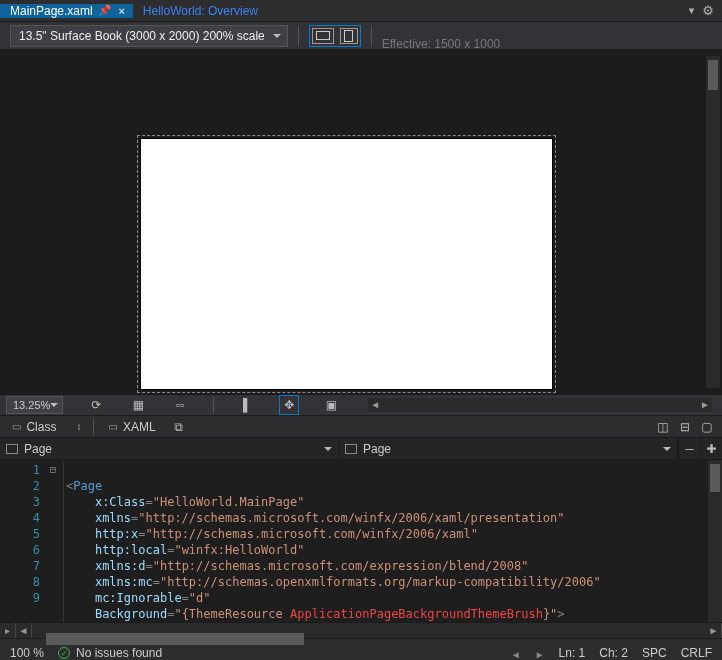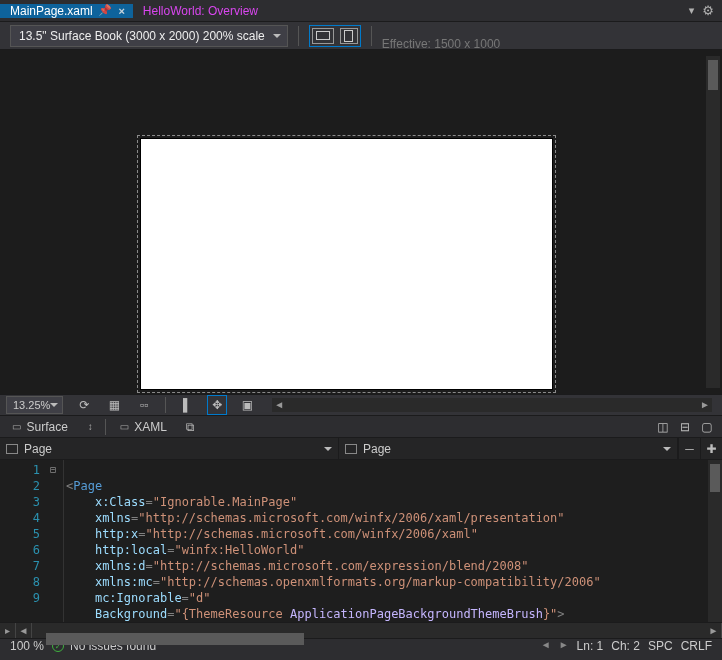--- a/index.html
+++ b/index.html
@@ -20,21 +20,21 @@
     background: #2d2d30;
     display: flex;
     align-items: center;
     border-bottom: 1px solid #1b1b1c;
   }
   .tab {
     display: flex;
     align-items: center;
     padding: 0 8px 0 10px;
     gap: 6px;
-    color: #d946ef;
+    color: #3b82f6;
     background: #2d2d30;
     cursor: pointer;
     font-size: 12px;
   }
   .tab.active {
     background: #0e639c;
     color: #fff;
   }
   .tab-pin, .tab-close {
     font-size: 11px;
@@ -109,21 +109,21 @@
   }
   .designer-scrollbar-v { position:absolute; right:2px; top:6px; bottom:6px; width:14px; background:#2a2a2a;}
   .designer-scrollbar-v .thumb{ position:absolute; left:2px; right:2px; top:4px; height:30px; background:#5a5a5a;}
 
   
   .zoombar {
     height: 22px;
     background: #333337;
     display:flex;
     align-items:center;
-    gap:12px;
+    gap:24px;
     padding:0 6px;
     border-top:1px solid #1b1b1c;
     border-bottom:1px solid #1b1b1c;
   }
   .zoom-combo {
     display:flex; align-items:center; justify-content:space-between;
     background:#3f3f46; border:1px solid #555;
     height:18px; min-width:52px; padding:0 4px 0 6px;
     font-size:11px; cursor:pointer;
   }
@@ -217,43 +217,43 @@
     font-family:Consolas,monospace;
     font-size:12px;
     line-height:16px;
     white-space:pre;
     overflow:hidden;
   }
   .code .tag{color:#569cd6;}
   .code .attr{color:#9cdcfe;}
   .code .punct{color:#808080;}
   .code .str{color:#ce9178;}
-  .code .type{color:#c4b5fd;}
+  .code .type{color:#ef4444;}
   .editor-vscroll{width:14px;background:#2a2a2a;position:relative;}
   .editor-vscroll .thumb{position:absolute;left:2px;right:2px;top:4px;height:28px;background:#5a5a5a;}
   .editor-vscroll .prev{position:absolute;left:2px;right:2px;top:36px;bottom:4px;}
 
   .editor-hscrollbar{
     height:16px;background:#2a2a2a;display:flex;align-items:center;
     border-top:1px solid #1b1b1c;
   }
   .editor-hscrollbar .split-btn{
     width:16px;height:16px;border-right:1px solid #444;color:#999;
     display:flex;align-items:center;justify-content:center;font-size:10px;cursor:pointer;
   }
   .editor-hscrollbar .track{flex:1;position:relative;margin:0 14px;}
   .editor-hscrollbar .thumb{position:absolute;left:0;top:2px;height:12px;width:40%;background:#5a5a5a;}
 
   
   .statusbar{
     height:22px;
     background:#2d2d30;
     display:flex;
-    align-items:flex-start;
-    gap:8px;
+    align-items:flex-end;
+    gap:14px;
     padding:0 10px;
     color:#ccc;
     font-size:12px;
     border-top:1px solid #1b1b1c;
   }
   .statusbar .issues{display:flex;align-items:center;gap:6px;}
   .statusbar .ok{
     width:12px;height:12px;border-radius:50%;border:1.5px solid #3fb13f;
     display:flex;align-items:center;justify-content:center;color:#3fb13f;font-size:8px;
   }
@@ -318,21 +318,21 @@
   <div class="icon-btn">▣</div>
   <div class="hscroll">
     <div class="larrow">◄</div>
     <div class="rarrow">►</div>
   </div>
 </div>
 
 <div class="panehdr">
   <div class="pane-tab">
     <span class="glyph">▭</span>
-    <span>Surface</span>
+    <span>Class</span>
   </div>
   <div class="pane-tab">
     <span class="ud">↕</span>
   </div>
   <div class="sep"></div>
   <div class="pane-tab">
     <span class="glyph">▭</span>
     <span>XAML</span>
   </div>
   <div class="icon-btn">⧉</div>
@@ -375,21 +375,21 @@
     <div>6</div>
     <div>7</div>
     <div>8</div>
     <div>9</div>
   </div>
   <div class="fold">
     <div>⊟</div>
   </div>
   <div class="code">
 <span class="punct">&lt;</span><span class="tag">Page</span>
-    <span class="attr">x:Class</span><span class="punct">=</span><span class="str">"<span>Ignorable.MainPage</span>"</span>
+    <span class="attr">x:Class</span><span class="punct">=</span><span class="str">"<span>HelloWorld.MainPage</span>"</span>
     <span class="attr">xmlns</span><span class="punct">=</span><span class="str">"<span>http://schemas.microsoft.com/winfx/2006/xaml/presentation</span>"</span>
     <span class="attr">http:x</span><span class="punct">=</span><span class="str">"<span>http://schemas.microsoft.com/winfx/2006/xaml</span>"</span>
     <span class="attr">http:local</span><span class="punct">=</span><span class="str">"<span>winfx:HelloWorld</span>"</span>
     <span class="attr">xmlns:d</span><span class="punct">=</span><span class="str">"<span>http://schemas.microsoft.com/expression/blend/2008</span>"</span>
     <span class="attr">xmlns:mc</span><span class="punct">=</span><span class="str">"<span>http://schemas.openxmlformats.org/markup-compatibility/2006</span>"</span>
     <span class="attr">mc:Ignorable</span><span class="punct">=</span><span class="str">"<span>d</span>"</span>
     <span class="attr">Background</span><span class="punct">=</span><span class="str">"<span>{ThemeResource </span><span class="type">ApplicationPageBackgroundThemeBrush</span><span>}</span>"</span><span class="punct">&gt;</span>
   </div>
   <div class="editor-vscroll">
     <div class="thumb"></div>

